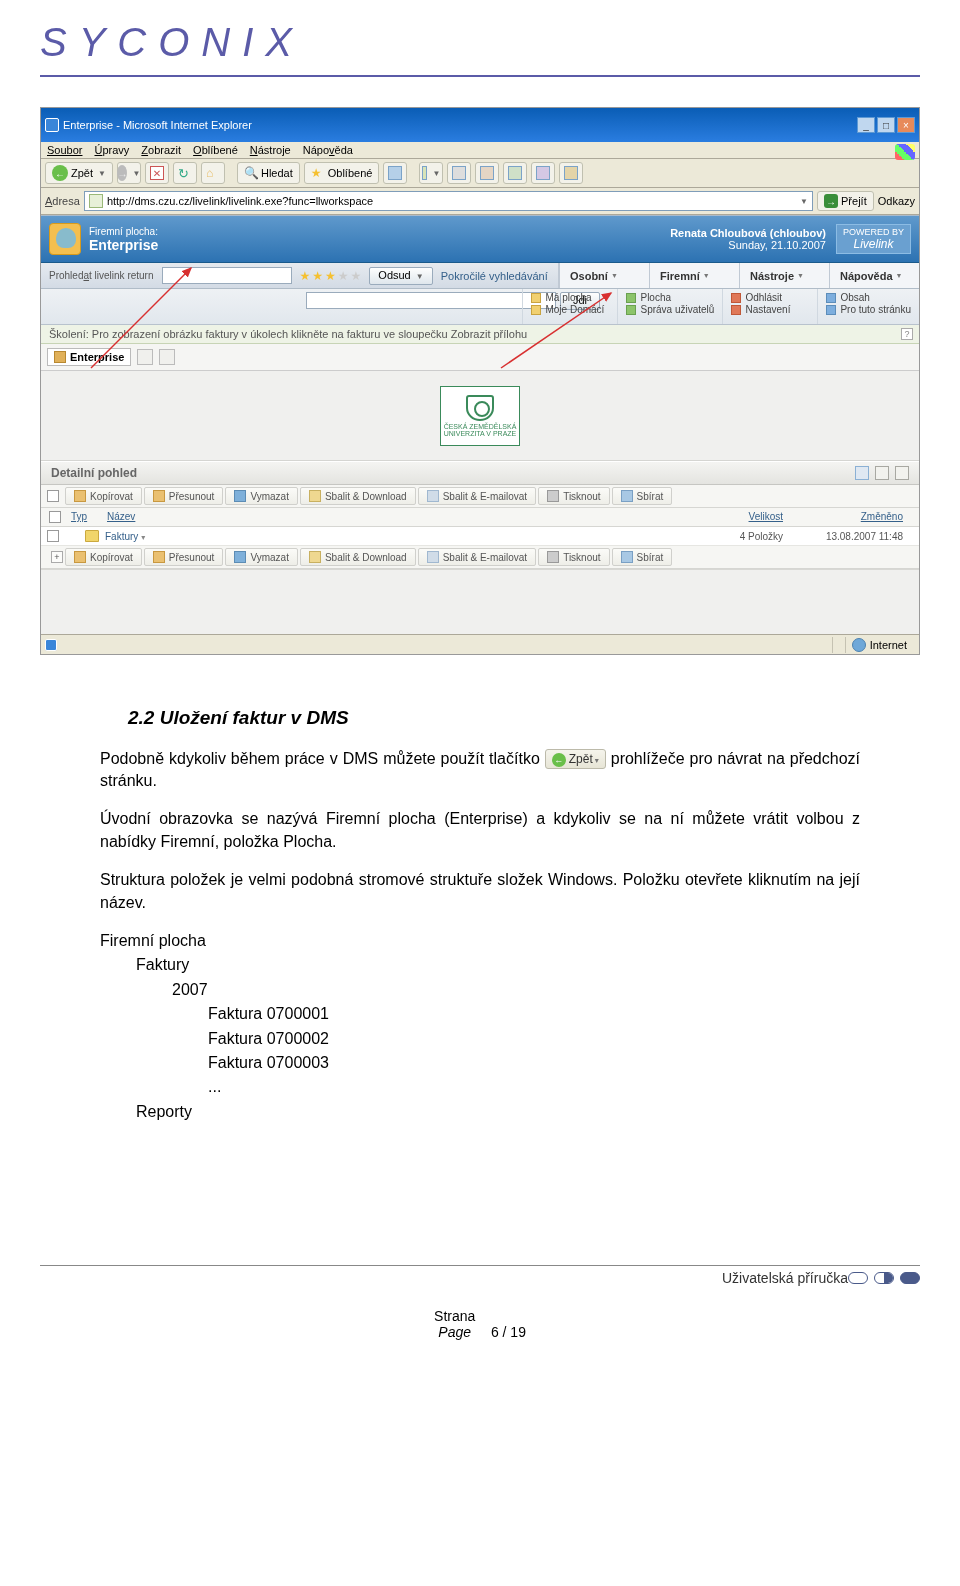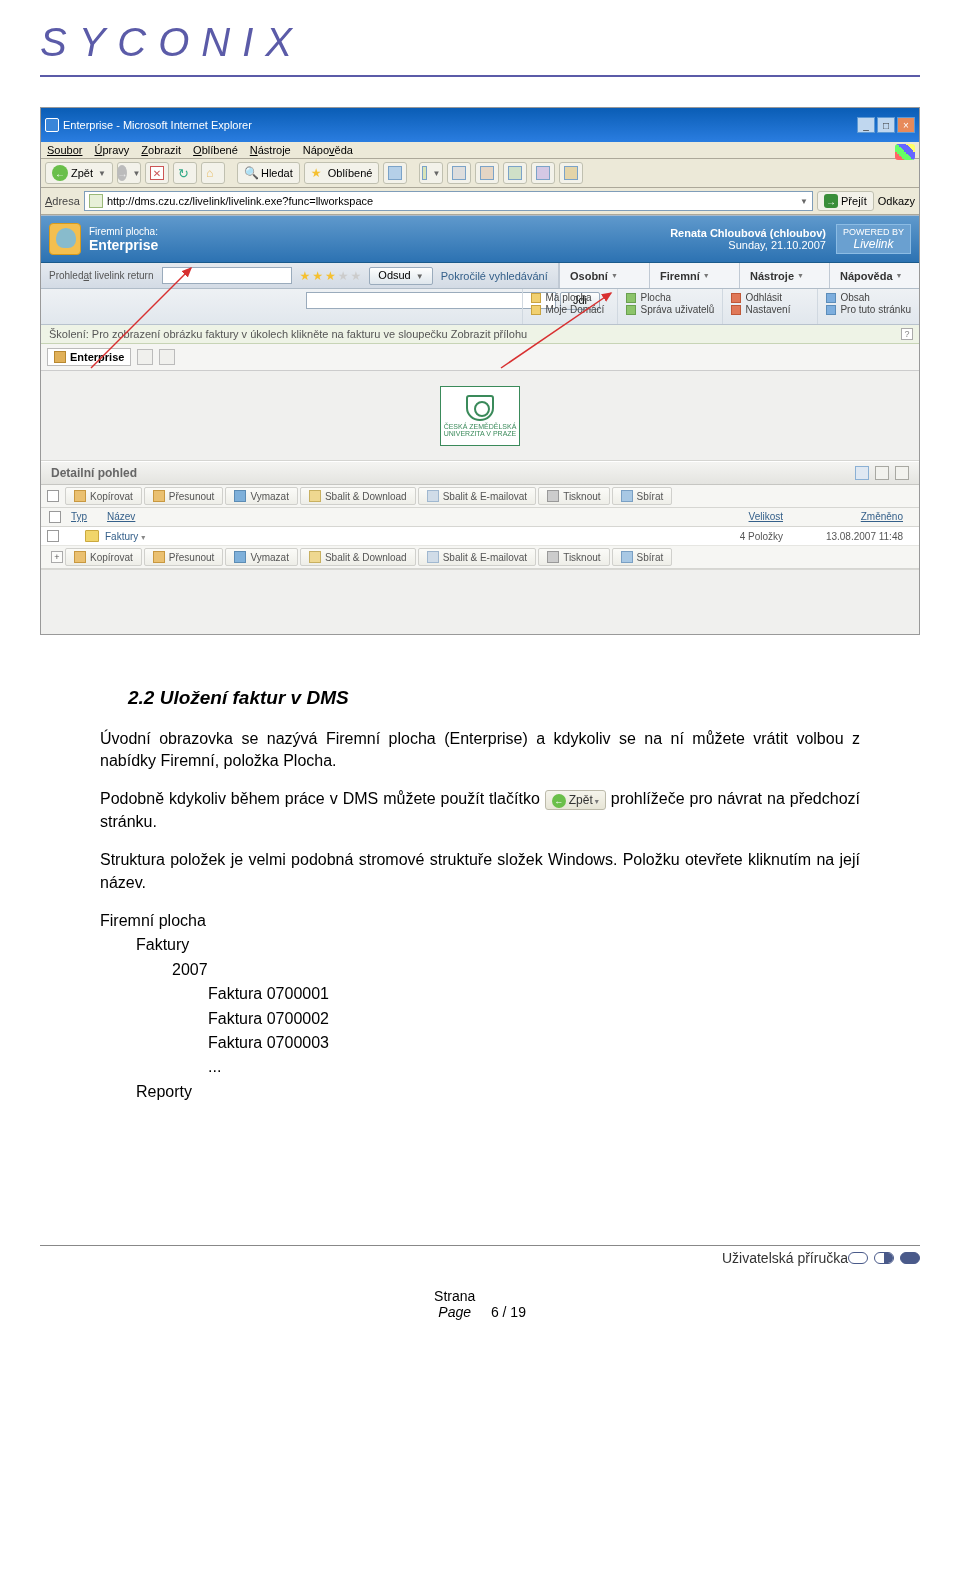--- a/index.html
+++ b/index.html
@@ -577,40 +577,49 @@
           <span>Tisknout</span>
         </div>
       <div class="act-btn">
           <span class="act-ico coll"></span>
           <span>Sbírat</span>
         </div>
     </div>
 
     <div class="blank-area"></div>
 
+    <div class="status-bar">
+      <div class="lft">
+          <span class="ie-icon" style="width:12px;height:12px;"></span>
+        </div>
+      <span class="sep"></span>
+        <span class="sep"></span>
+      <span class="globe"></span>
+      <span style="margin:0 8px 0 4px;">Internet</span>
+    </div>
 
     <svg class="red-arrow-svg" style="left:0;top:0;width:100%;height:100%;">
       <defs>
           <marker id="ah" markerWidth="8" markerHeight="8" refX="6" refY="3" orient="auto">
             <path d="M0,0 L7,3 L0,6 Z" fill="#d83030"></path>
           </marker>
         </defs>
       <line x1="50" y1="260" x2="150" y2="160" stroke="#d83030" stroke-width="1.5" marker-end="url(#ah)"></line>
       <line x1="460" y1="260" x2="570" y2="185" stroke="#d83030" stroke-width="1.5" marker-end="url(#ah)"></line>
     </svg>
   </div>
 
   <div class="doc-body">
     <h2>2.2    Uložení faktur v DMS</h2>
-    <p>Úvodní obrazovka se nazývá Firemní plocha (Enterprise) a kdykoliv se na ní můžete vrátit volbou z nabídky Firemní, položka Plocha.</p>
     <p>
       <span>Podobně kdykoliv během práce v DMS můžete použít tlačítko </span>
       <span class="inline-btn"><span class="circ2">←</span><span>Zpět</span><span class="dd3">▾</span></span>
       <span> prohlížeče pro návrat na předchozí stránku.</span>
     </p>
+    <p>Úvodní obrazovka se nazývá Firemní plocha (Enterprise) a kdykoliv se na ní můžete vrátit volbou z nabídky Firemní, položka Plocha.</p>
     <p>Struktura položek je velmi podobná stromové struktuře složek Windows. Položku otevřete kliknutím na její název.</p>
     <ul class="tree-list">
       <li class="l1">Firemní plocha</li>
       <li class="l2">Faktury</li>
       <li class="l3">2007</li>
       <li class="l4">Faktura 0700001</li>
       <li class="l4">Faktura 0700002</li>
       <li class="l4">Faktura 0700003</li>
       <li class="l4">...</li>
       <li class="l2">Reporty</li>

